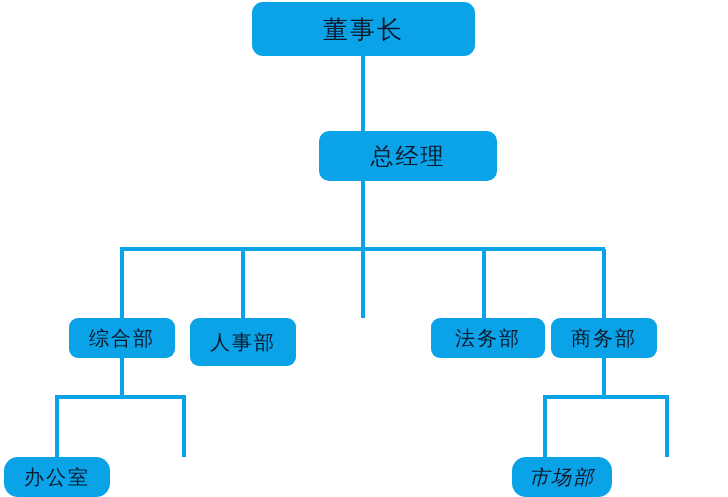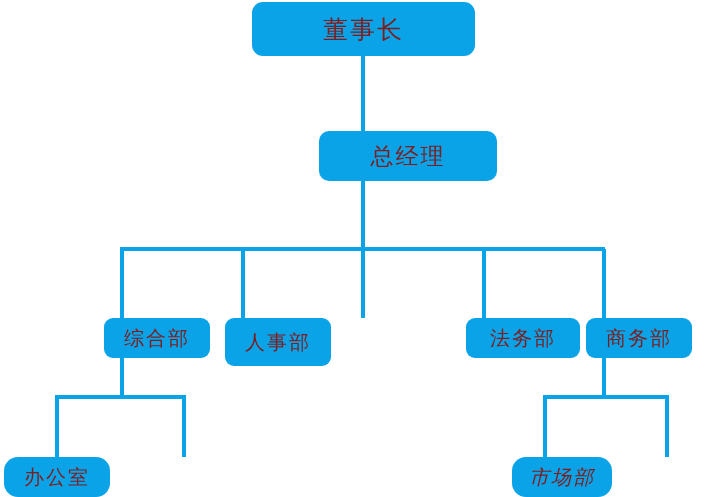--- a/index.html
+++ b/index.html
@@ -25,41 +25,40 @@
     top: 0;
     width: 728px;
     height: 497px;
     pointer-events: none;
   }
   .node {
     position: absolute;
     box-sizing: border-box;
     background: #0BA3E8;
     border-radius: 9px;
-    color: #7f1d1d;
+    color: #0f172a;
     display: flex;
     align-items: center;
     justify-content: center;
     letter-spacing: 2px;
     white-space: nowrap;
     z-index: 2;
   }
   .node-l1 {
     font-size: 25px;
     border-radius: 11px;
   }
   .node-l2 {
     font-size: 23px;
     border-radius: 10px;
     margin-left: 44px;
   }
   .node-l3 {
     font-size: 20px;
     border-radius: 9px;
-    margin-left: 35px;
   }
   .node-l4 {
     font-size: 20px;
     border-radius: 14px;
   }
 </style>
 </head>
 <body>
 
 <div id="chart">

